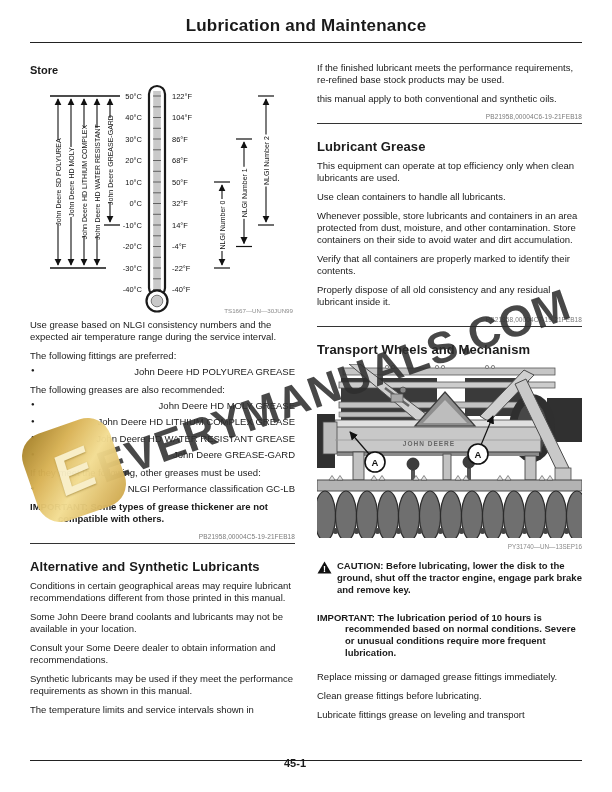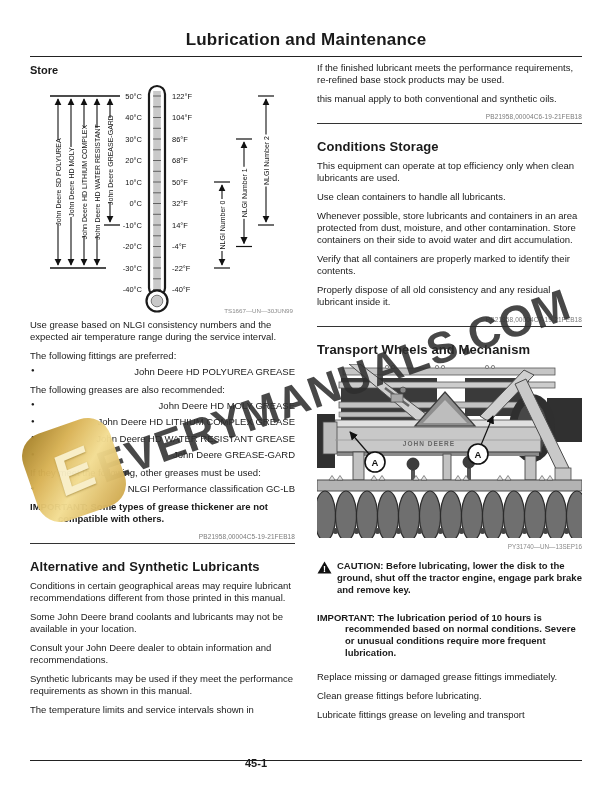--- a/index.html
+++ b/index.html
@@ -2,21 +2,21 @@
 <html><head>
 <meta charset="utf-8">
 <style>
   html,body { margin:0; padding:0; background:#e8e8e8; }
   .page {
     position:relative; width:612px; height:792px; margin:0 auto;
     background:#ffffff; font-family:"Liberation Sans", sans-serif;
     color:#1a1a1a; overflow:hidden;
   }
   
-  .header { position:absolute; top:30px; left:30px; width:552px; text-align:center; }
+  .header { position:absolute; top:16px; left:30px; width:552px; text-align:center; }
   .title { font-size:17px; font-weight:bold; letter-spacing:0.2px; }
   .title-rule { border:0; border-top:1.6px solid #222; margin:6px 0 0; }
 
   
   .col { position:absolute; top:62px; width:265px; font-size:9.5px; line-height:1.26; }
   .col-left { left:30px; }
   .col-right { left:317px; }
 
   .h-sub { font-size:11px; font-weight:bold; margin:2px 0 4px; }
   .h-sec { font-size:13px; font-weight:bold; margin:15px 0 5px; letter-spacing:0.1px; }
@@ -30,21 +30,21 @@
   .credit { text-align:right; font-size:6.3px; color:#8a8a8a; margin:2px 0 8px; }
 
   .caution { display:flex; gap:5px; font-weight:bold; margin:9px 0 16px; }
   .caution .cicon { flex:none; margin-top:1px; }
 
   .diagram-wrap { margin-top:4px; }
   .illustration-wrap { margin-top:5px; }
 
   
   .footer-rule { position:absolute; left:30px; top:752px; width:552px; border:0; border-top:1.3px solid #222; }
-  .page-num { position:absolute; left:0; top:757px; width:512px; text-align:center; font-size:11px; font-weight:bold; }
+  .page-num { position:absolute; left:0; top:757px; width:512px; text-align:center; font-size:11px; font-weight:bold;padding-left:39px; }
 
   
   .wm-text {
     position:absolute; left:99px; top:444px; z-index:40;
     font-size:44px; font-weight:bold; color:#2e2e2e; opacity:0.87;
     transform:rotate(-19.5deg); transform-origin:left center;
     white-space:nowrap; letter-spacing:1px; pointer-events:none;
   }
   .wm-logo {
     position:absolute; left:28px; top:424px; z-index:41;
@@ -197,32 +197,32 @@
     <ul class="bullets">
       <li>NLGI Performance classification GC-LB</li>
     </ul>
     <p class="important">IMPORTANT: Some types of grease thickener are not compatible with others.</p>
     <div class="code">PB21958,00004C5-19-21FEB18</div>
     <hr class="divider">
 
     <div class="h-sec">Alternative and Synthetic Lubricants</div>
     <p>Conditions in certain geographical areas may require lubricant recommendations different from those printed in this manual.</p>
     <p>Some John Deere brand coolants and lubricants may not be available in your location.</p>
-    <p>Consult your John Deere dealer to obtain information and recommendations.</p>
+    <p>Consult your Some Deere dealer to obtain information and recommendations.</p>
     <p>Synthetic lubricants may be used if they meet the performance requirements as shown in this manual.</p>
     <p>The temperature limits and service intervals shown in</p>
   </div>
 
   <div class="col col-right">
     <p>If the finished lubricant meets the performance requirements, re-refined base stock products may be used.</p>
     <p>this manual apply to both conventional and synthetic oils.</p>
     <div class="code">PB21958,00004C6-19-21FEB18</div>
     <hr class="divider">
 
-    <div class="h-sec">Conditions Storage</div>
+    <div class="h-sec">Lubricant Grease</div>
     <p>This equipment can operate at top efficiency only when clean lubricants are used.</p>
     <p>Use clean containers to handle all lubricants.</p>
     <p>Whenever possible, store lubricants and containers in an area protected from dust, moisture, and other contamination. Store containers on their side to avoid water and dirt accumulation.</p>
     <p>Verify that all containers are properly marked to identify their contents.</p>
     <p>Properly dispose of all old consistency and any residual lubricant inside it.</p>
     <div class="code">PB21958,00004C7-19-21FEB18</div>
     <hr class="divider">
 
     <div class="h-sec">Transport Wheels and Mechanism</div>
 

